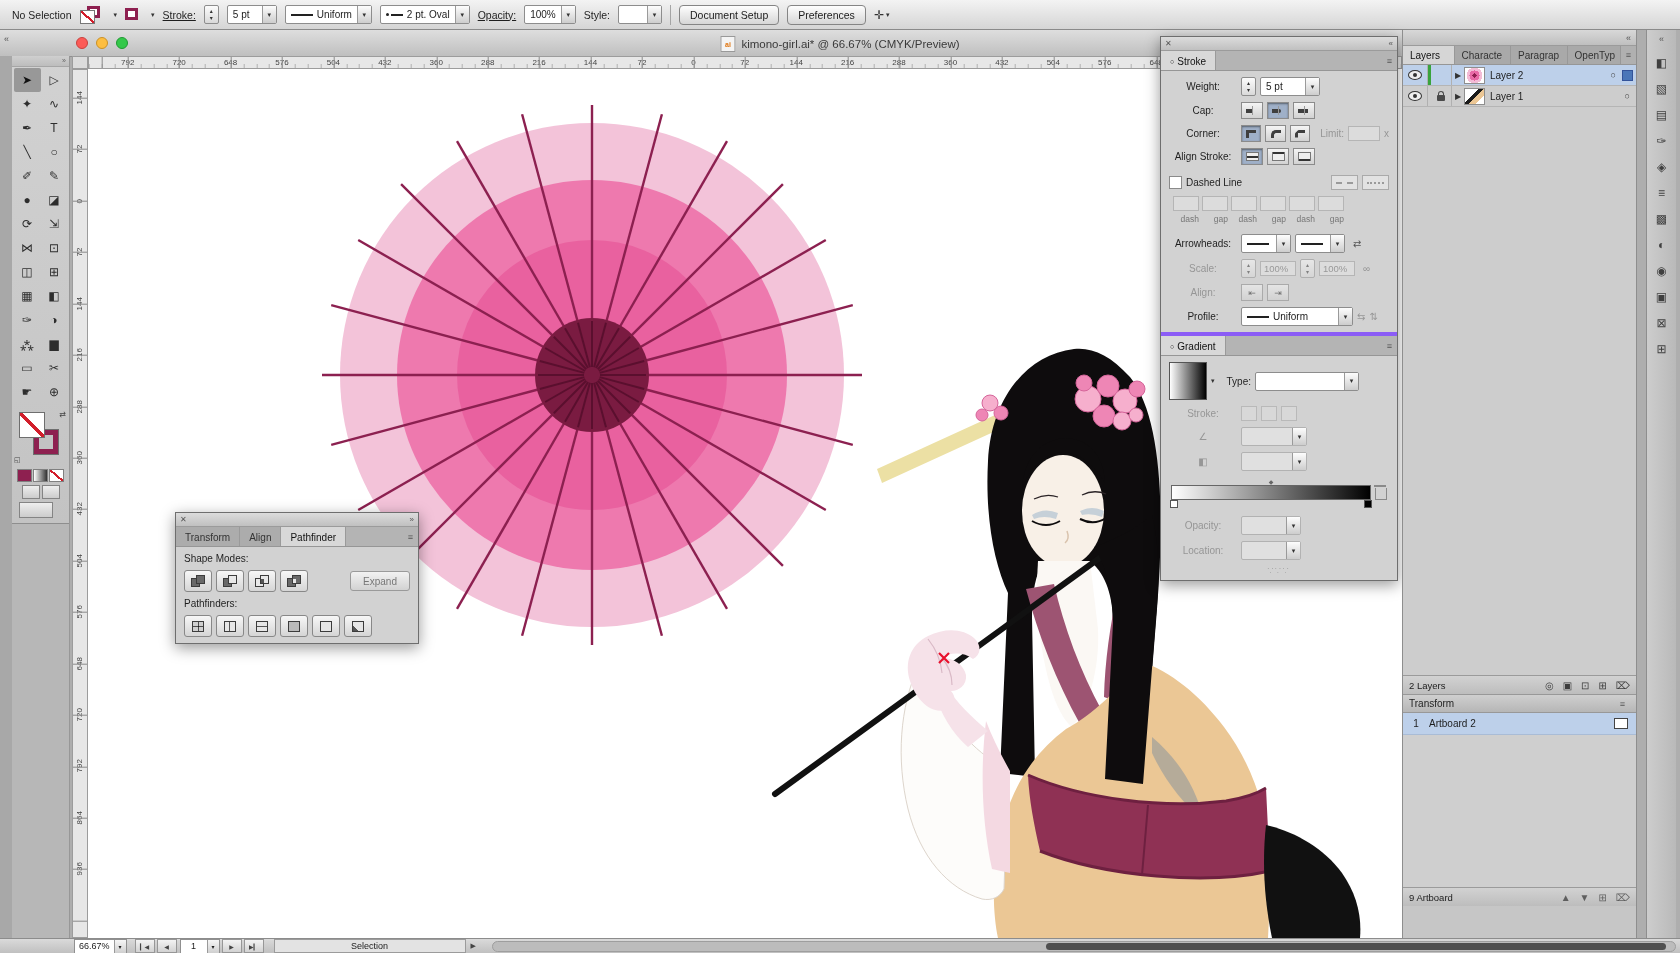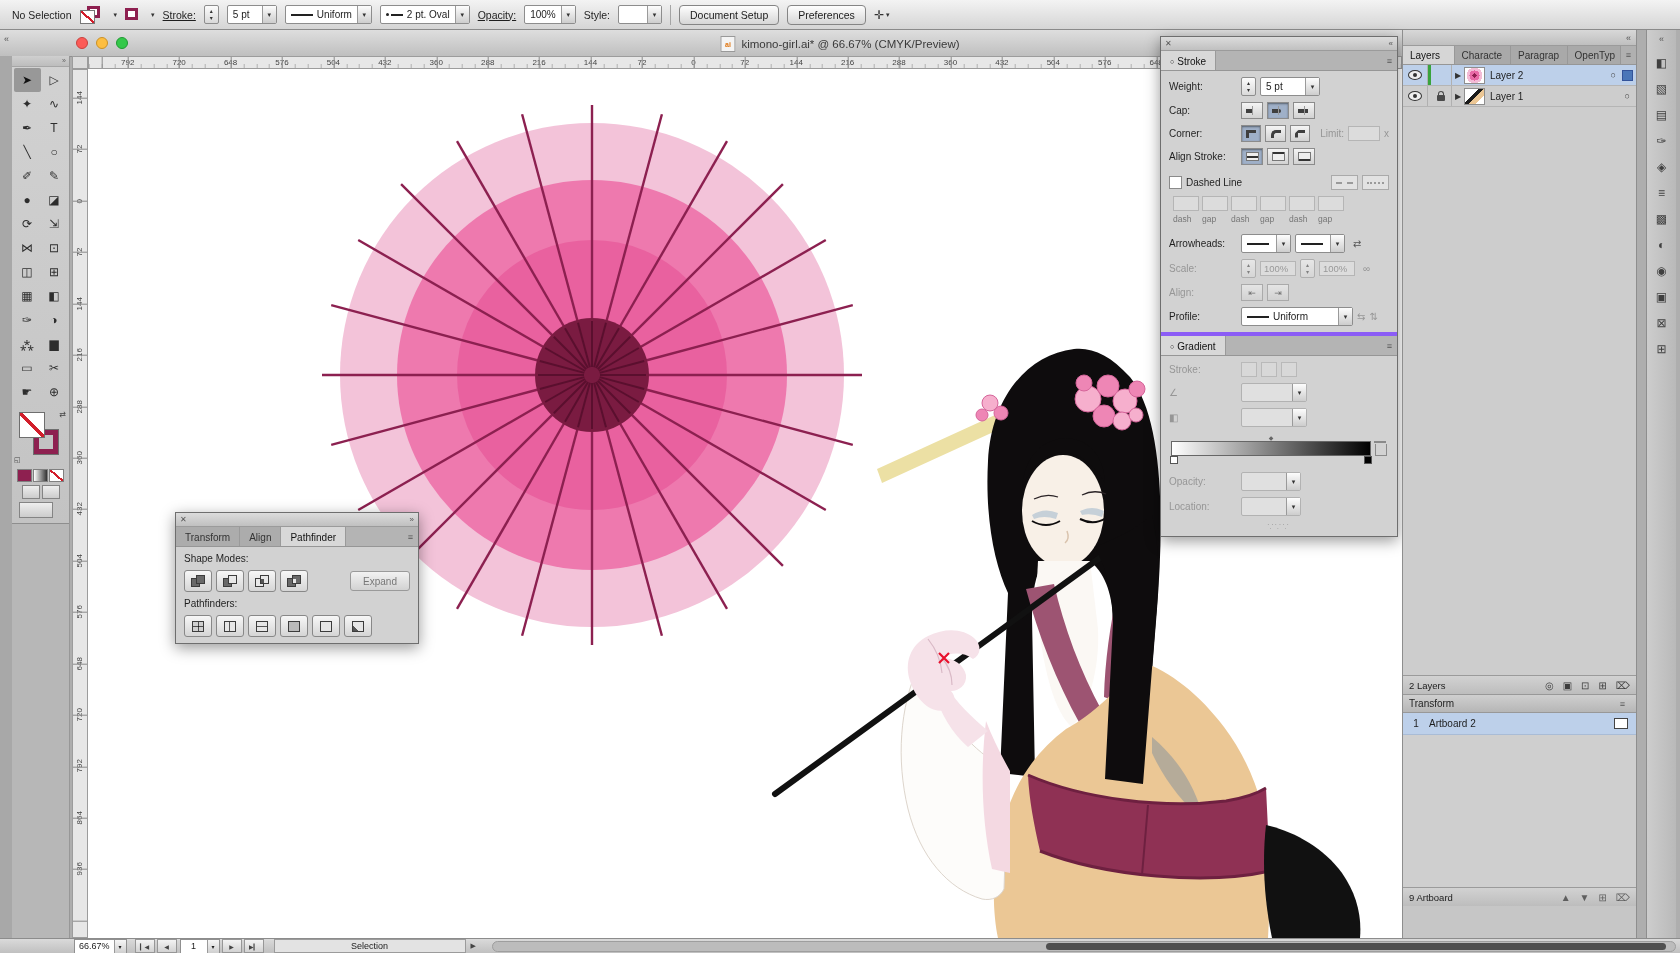--- a/index.html
+++ b/index.html
@@ -73,41 +73,41 @@
   .canvas{left:88px;top:69px;width:1314px;height:869px;background:#fff;overflow:hidden}
   
   .panel{background:#d2d2d2;border:1px solid #6e6e6e;box-shadow:0 4px 14px rgba(0,0,0,.4)}
   .panel-topstrip{height:13px;background:linear-gradient(#dcdcdc,#c0c0c0);border-bottom:1px solid #9b9b9b;display:flex;align-items:center;justify-content:space-between;padding:0 4px;font-size:8px;color:#555}
   .tab-row{height:19px;background:#b4b4b4;display:flex;align-items:stretch;border-bottom:1px solid #969696}
   .tab{padding:3px 9px 2px;font-size:10px;background:#acacac;border-right:1px solid #9a9a9a;color:#333;display:flex;align-items:center;gap:3px}
   .tab.active{background:#d8d8d8;color:#111}
   .tab-menu{margin-left:auto;padding:0 5px;color:#555;font-size:9px;display:flex;align-items:center}
   .pbody{padding:6px 8px;display:flex;flex-direction:column;gap:6px;font-size:10px}
   .prow{display:flex;align-items:center;gap:4px}
-  .plabel{width:68px;text-align:left;flex:none}
+  .plabel{width:68px;text-align:center;flex:none}
   .tbtn{width:22px;height:17px;border:1px solid #8b8b8b;background:linear-gradient(#f4f4f4,#d2d2d2);display:inline-flex;align-items:center;justify-content:center;box-sizing:border-box}
   .tbtn.sel{background:#9fb0c8;box-shadow:inset 0 1px 2px rgba(0,0,0,.45)}
   .checkbox{width:11px;height:11px;border:1px solid #8a8a8a;background:#fff;display:inline-block}
   .cap{width:12px;height:9px;position:relative}
   .cap::before{content:"";position:absolute;left:0;top:2.5px;width:7px;height:4px;background:#3f3f3f}
   .cap.round::before{border-radius:0 3px 3px 0;width:9px}
   .cap.proj::before{width:10px}
   .cap::after{content:"";position:absolute;left:6px;top:0;width:1px;height:9px;background:#999}
   .cor{width:10px;height:8px;border-left:3px solid #3f3f3f;border-top:3px solid #3f3f3f;box-sizing:border-box}
   .cor.round{border-top-left-radius:5px}
   .cor.bevel{clip-path:polygon(4px 0,100% 0,100% 100%,0 100%,0 4px)}
   .als{width:13px;height:9px;border:1px solid #777;position:relative;background:#eee;box-sizing:border-box}
   .als::after{content:"";position:absolute;left:0;right:0;height:2px;background:#333;top:3px}
   .als.in::after{top:-1px}
   .als.out::after{top:auto;bottom:-1px}
   .dashprev{width:25px;height:13px;border:1px solid #aaa;background:#e2e2e2;display:flex;align-items:center;justify-content:center}
   .dashprev i{display:block;width:17px;border-top:2px dashed #9a9a9a}
   .dash-fields{display:flex;gap:3px;margin-left:4px}
   .dash-labels{display:flex;gap:3px;margin-left:4px;font-size:8.5px;color:#777}
-  .dash-labels span{width:26px;text-align:left}
+  .dash-labels span{width:26px;text-align:right}
   .sm{position:relative;width:15px;height:13px}
   .sm i{position:absolute;width:9px;height:9px;border:1px solid #3c3c3c;background:#696969;box-sizing:border-box}
   .sm i.b{left:0;top:3px}.sm i.f{left:5px;top:0}
   .sm.v2 i.f{background:#e8e8e8}
   .sm.v3 i{background:#e8e8e8}
   .sm.v3::after{content:"";position:absolute;left:6px;top:4px;width:3px;height:4px;background:#555}
   .sm.v4::after{content:"";position:absolute;left:6px;top:4px;width:3px;height:4px;background:#e8e8e8}
   .pfi{width:12px;height:11px;border:1px solid #3c3c3c;background:#e6e6e6;box-sizing:border-box}
   .pfi.a{background:linear-gradient(90deg,#e6e6e6 45%,#555 45% 55%,#e6e6e6 55%)}
   .pfi.b{background:linear-gradient(#e6e6e6 45%,#555 45% 55%,#e6e6e6 55%)}
@@ -746,20 +746,29 @@
 
     <div class="tab-row" style="border-top:4px solid #8b5cf6">
       <span class="tab active" data-name="tab-gradient">
           <span data-name="panel-cycle-icon" style="font-size:7px">○</span>
           <span>Gradient</span>
         </span>
       <span class="tab-menu" data-name="panel-menu-icon">≡</span>
     </div>
     <div class="pbody" data-name="gradient-panel-body">
       <div class="prow">
+        <span class="gswatch" data-name="gradient-swatch"></span>
+        <span class="mini-arrow" data-name="gradient-swatch-dropdown-icon">▾</span>
+        <span class="lbl" style="margin-left:8px" data-name="type-label">Type:</span>
+        <span class="combo" data-name="gradient-type-combo">
+          <span class="v" style="min-width:78px">&nbsp;</span>
+          <span class="a">▾</span>
+        </span>
+      </div>
+      <div class="prow">
         <span class="plabel lbl dis" data-name="gradient-stroke-label">Stroke:</span>
         <span class="gstroke-btn" data-name="stroke-gradient-within-button"></span>
         <span class="gstroke-btn" data-name="stroke-gradient-along-button"></span>
         <span class="gstroke-btn" data-name="stroke-gradient-across-button"></span>
       </div>
       <div class="prow">
         <span class="plabel lbl dis" data-name="angle-icon">∠</span>
         <span class="combo dis" data-name="gradient-angle-combo">
             <span class="v" style="min-width:40px">&nbsp;</span>
             <span class="a">▾</span>

